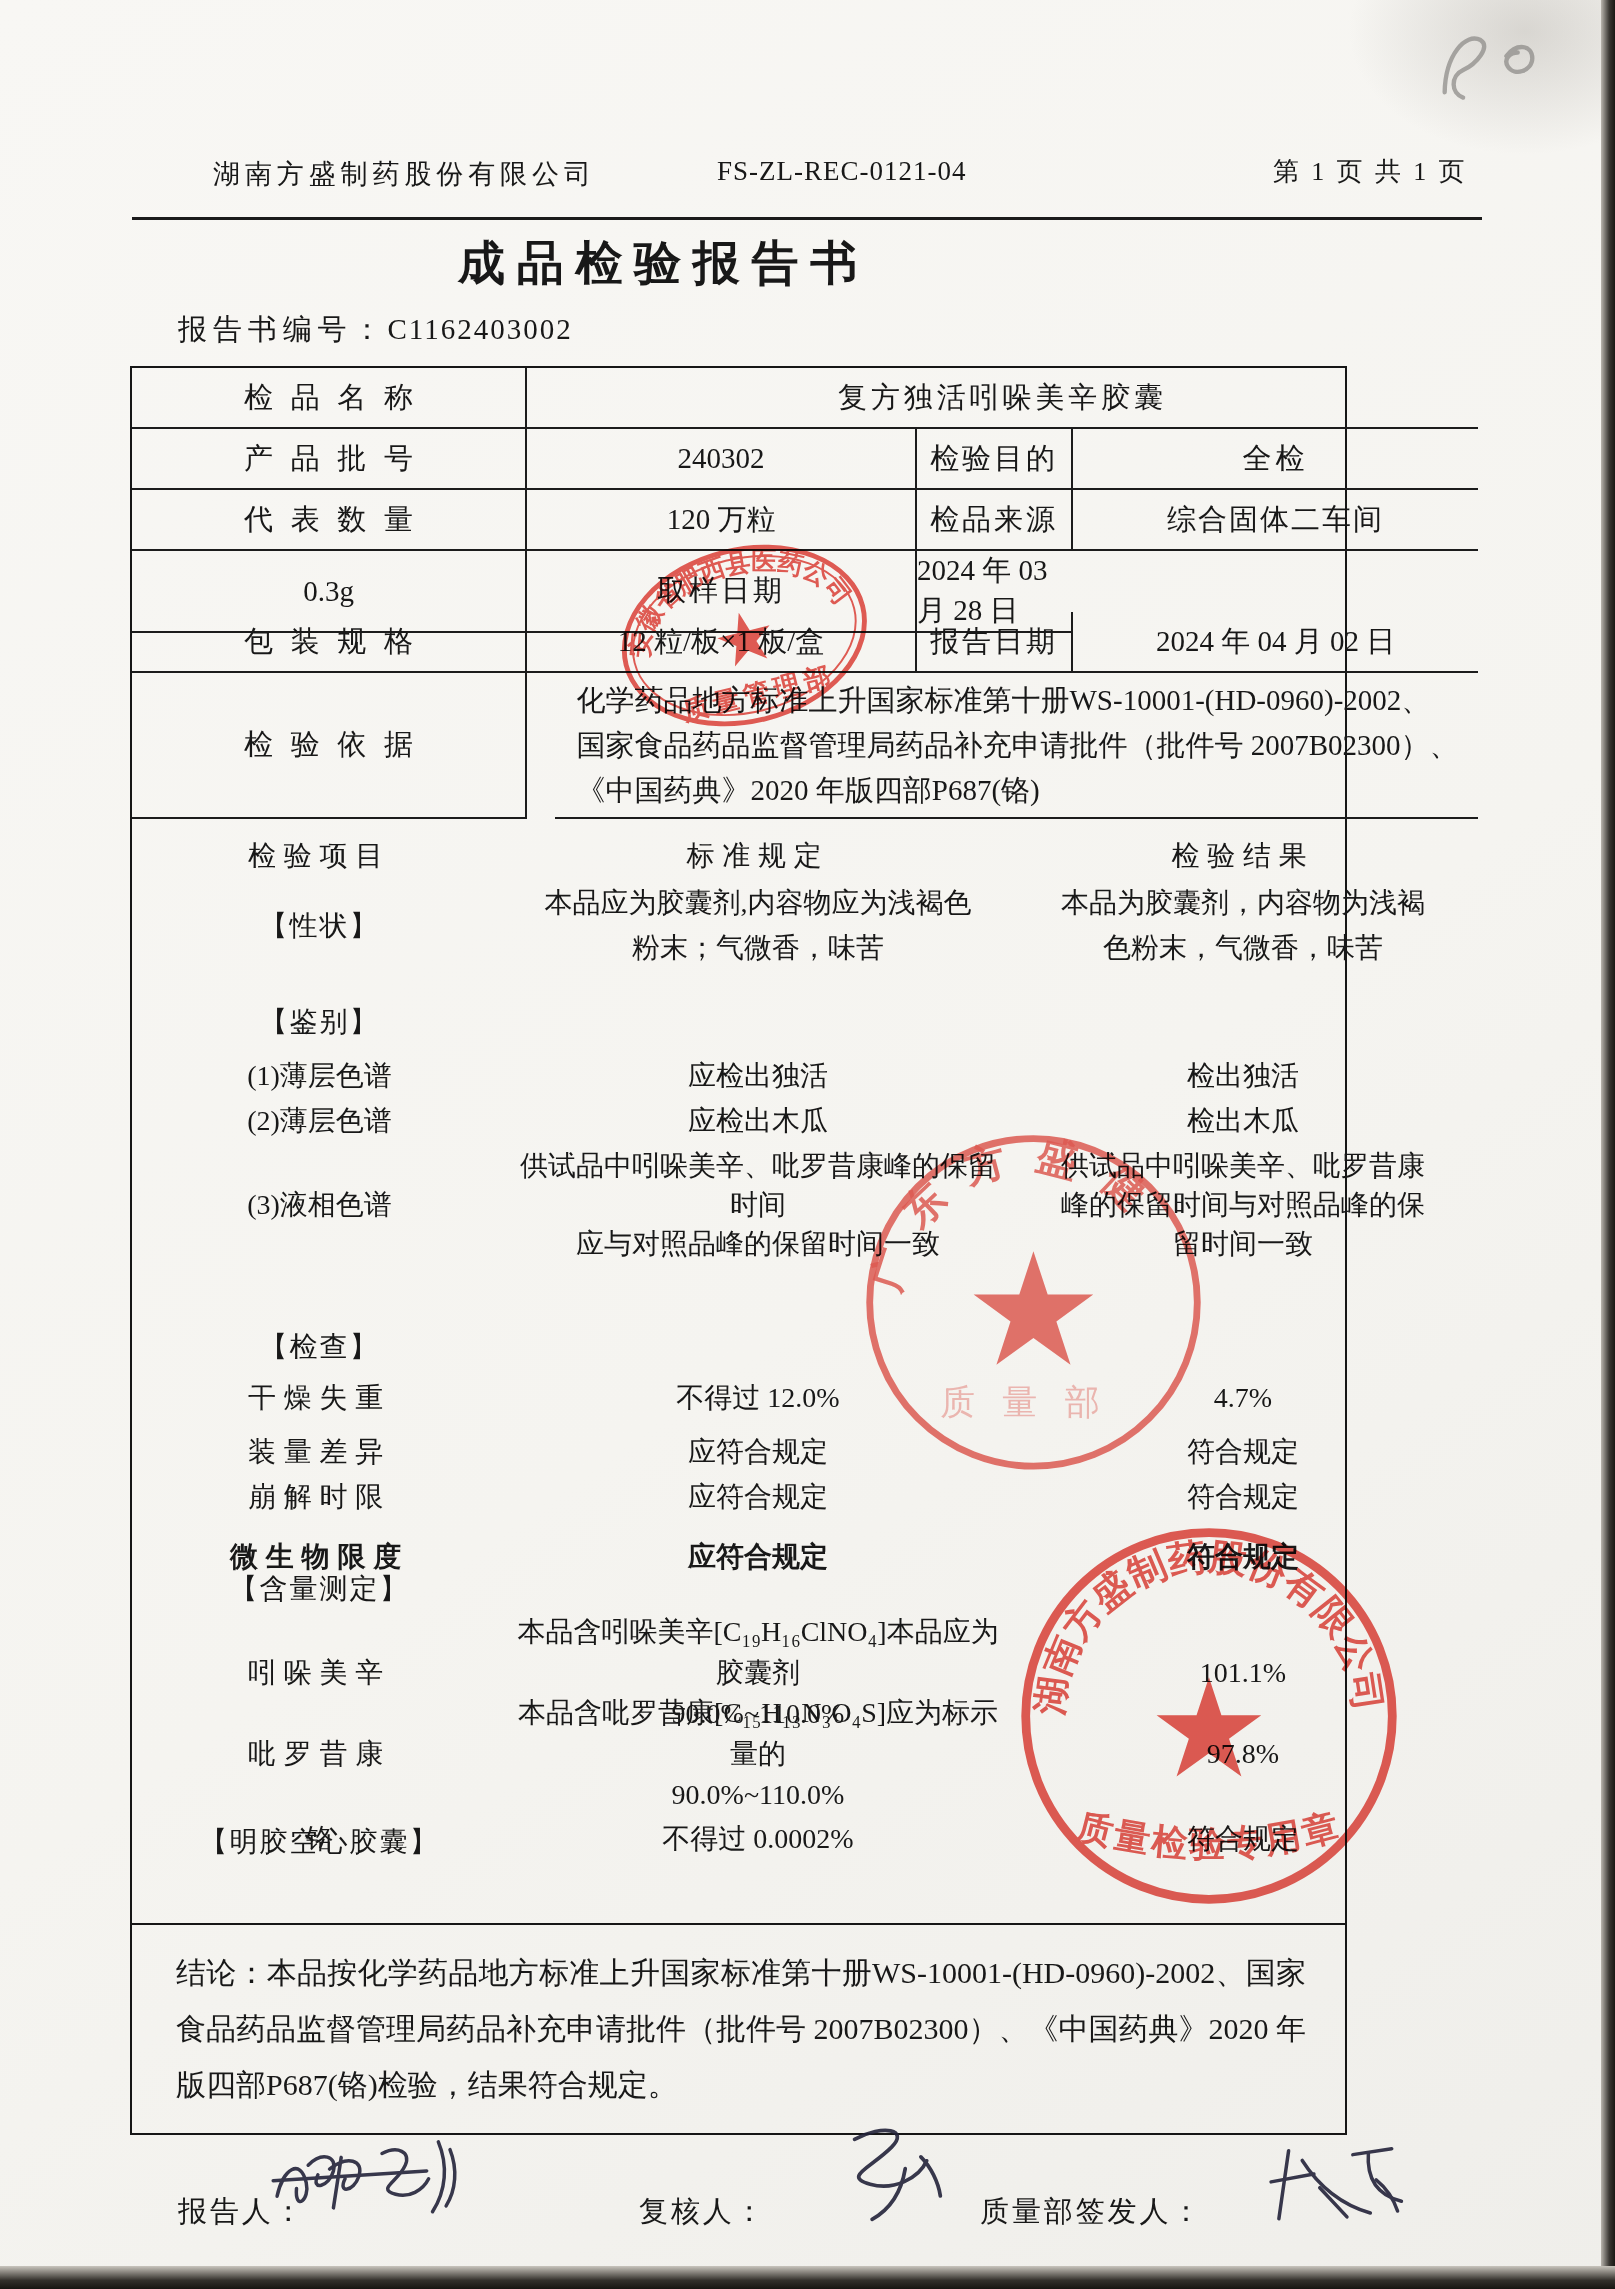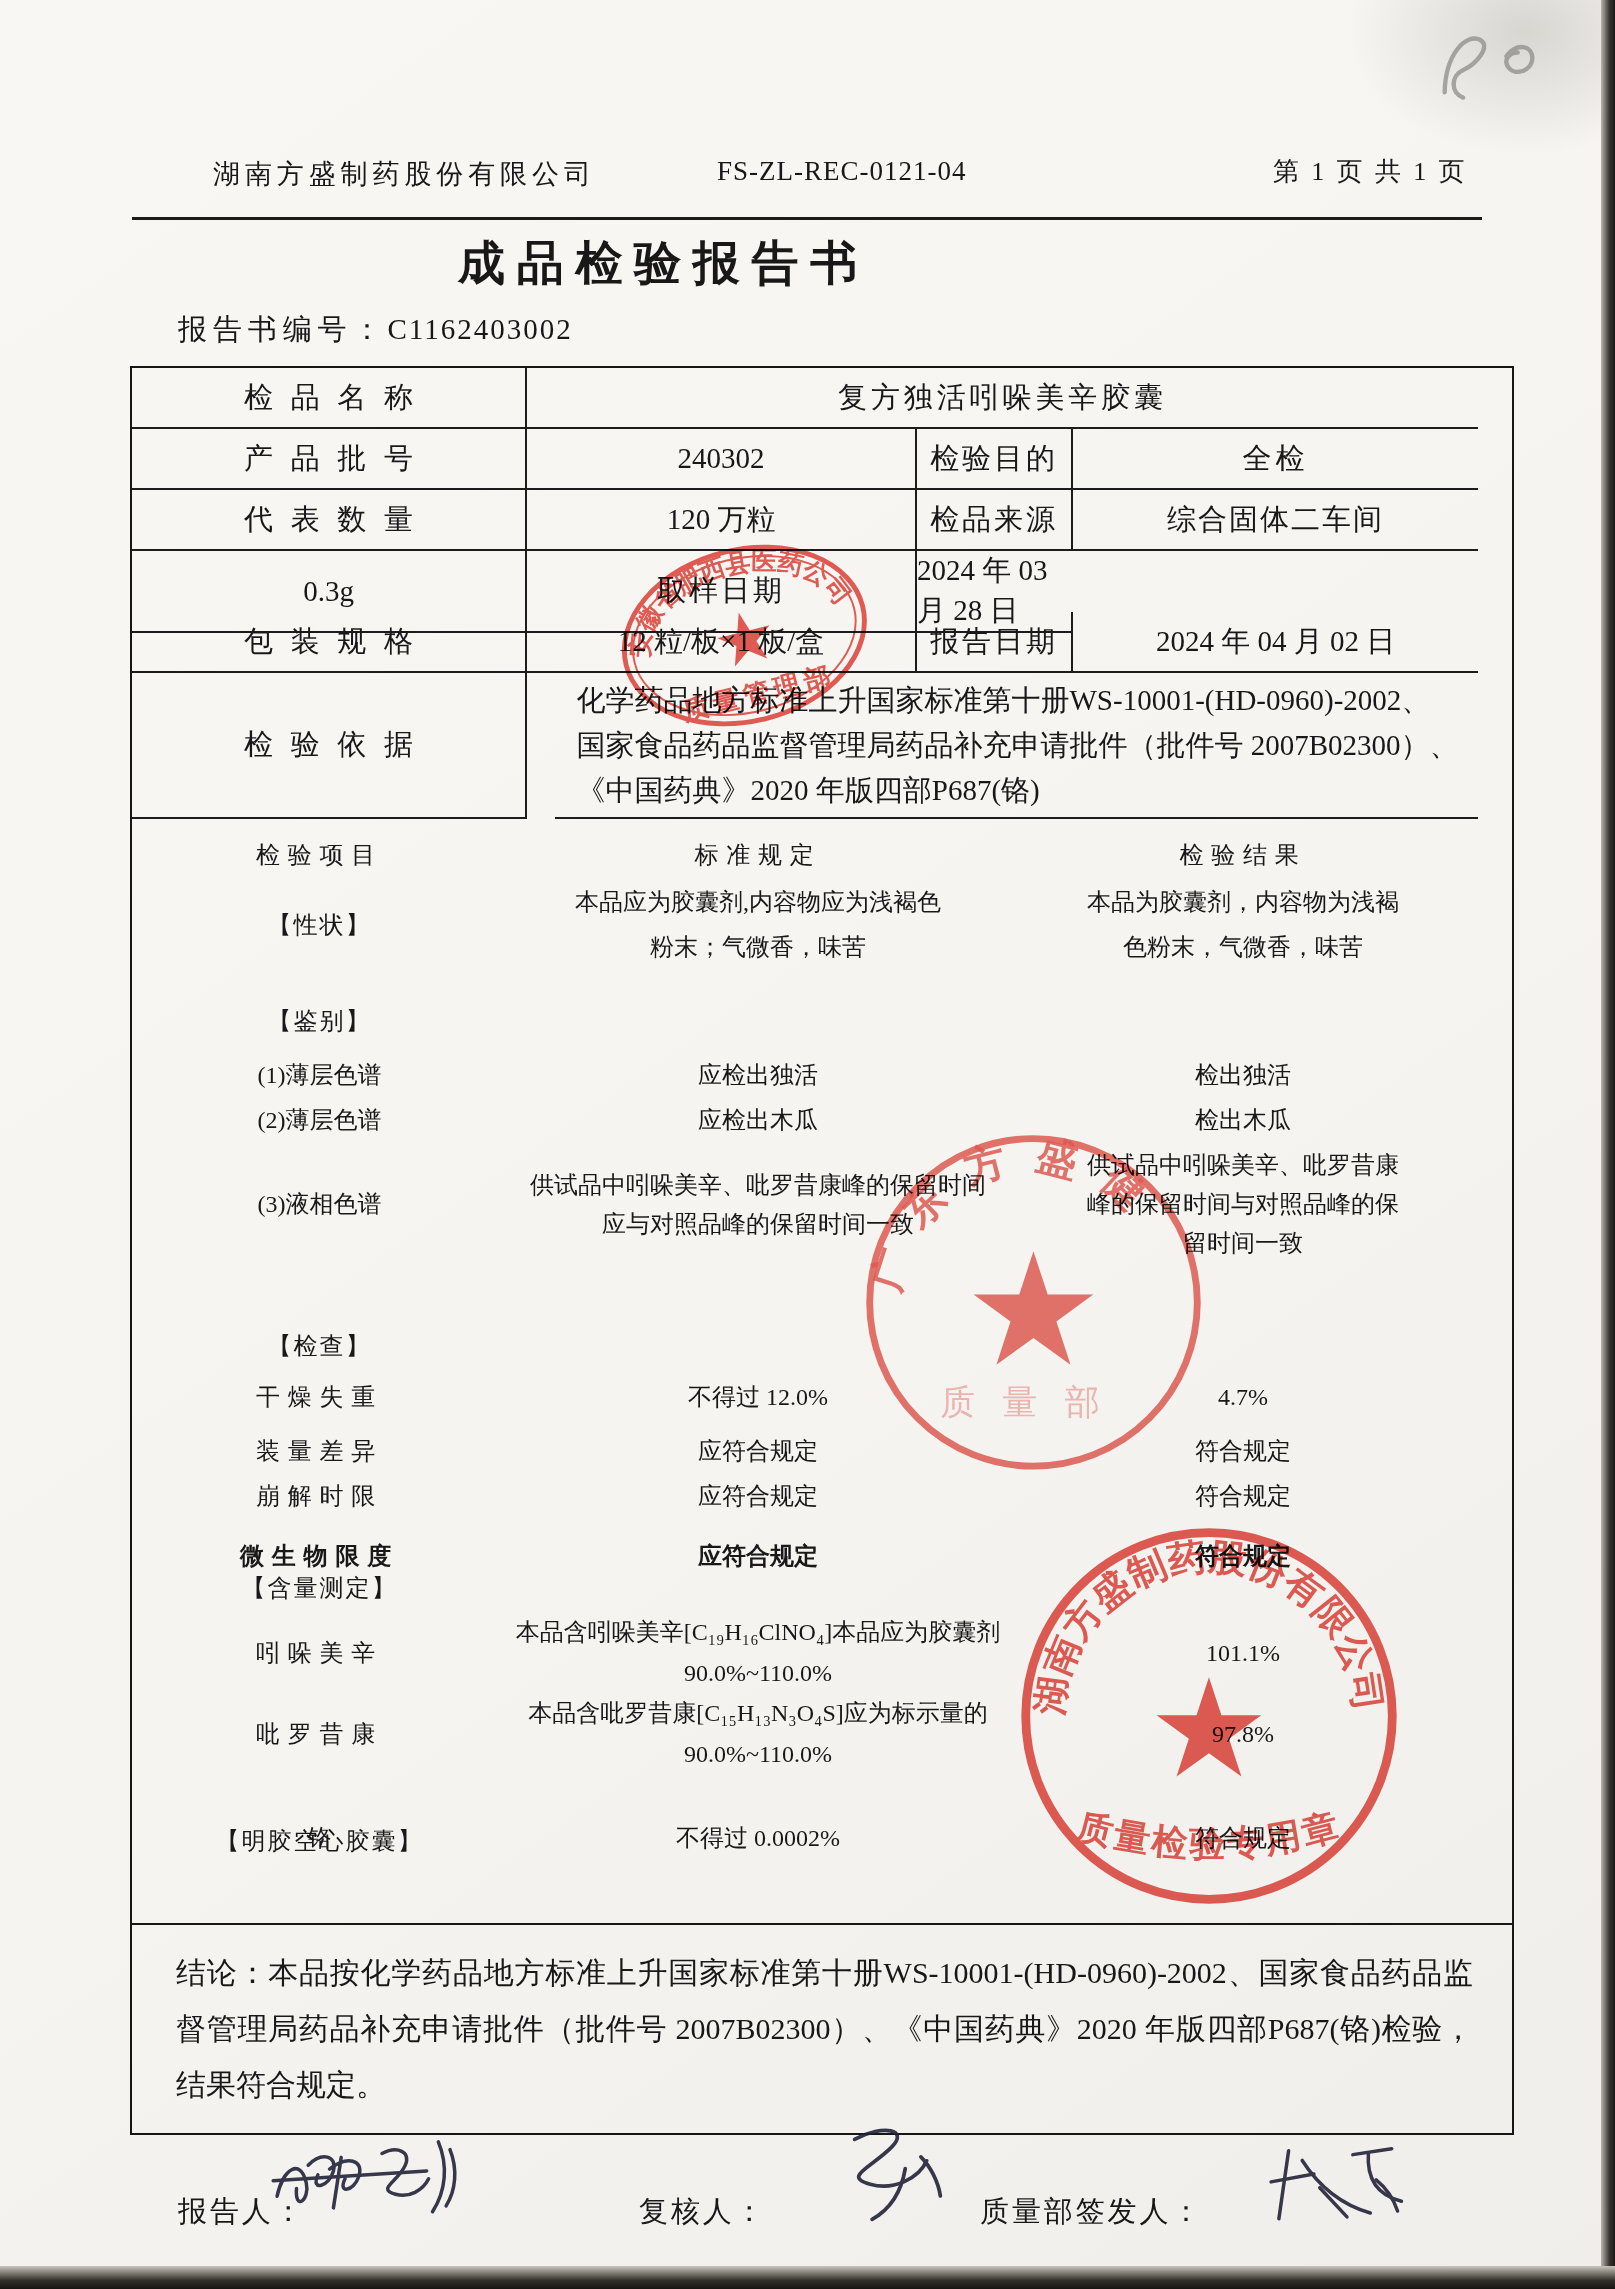--- a/index.html
+++ b/index.html
@@ -14,38 +14,38 @@
   .hdr-company{position:absolute;left:213px;top:156px;font-size:27px;letter-spacing:4.9px;}
   .hdr-code{position:absolute;left:717px;top:156px;font-size:27px;letter-spacing:1px;}
   .hdr-page{position:absolute;left:1273px;top:154px;font-size:26px;letter-spacing:2.9px;}
   .hdr-rule{position:absolute;left:132px;top:217px;width:1350px;height:2.9px;background:#1b1b1b;}
   
   .doc-title{position:absolute;left:458px;top:232px;font-size:47px;font-weight:bold;letter-spacing:11.7px;}
   .report-no{position:absolute;left:178px;top:310px;font-size:29px;}
   .report-no .lbl{letter-spacing:5.9px;}
   .report-no .num{letter-spacing:2px;}
   
-  .main-table{position:absolute;left:130px;top:366px;width:1384px;border:2.9px solid #161616;box-sizing:border-box;background:transparent;}
+  .main-table{position:absolute;left:130px;top:366px;width:1217px;border:2.9px solid #161616;box-sizing:border-box;background:transparent;}
   .irow{display:grid;box-sizing:border-box;}
   .irow.cols2{grid-template-columns:395px 951px;}
   .irow.cols4{grid-template-columns:395px 390px 156px 405px;}
   .icell{box-sizing:border-box;border-right:2px solid #1c1c1c;border-bottom:2px solid #1c1c1c;
          display:flex;align-items:center;justify-content:center;font-size:29px;}
   .icell:last-child{border-right:none;}
   .ilabel{letter-spacing:17.6px;text-indent:17.6px;}
   .h63{height:61px;}
   .basis-row{grid-template-columns:395px 951px;}
   .basis-content{display:flex;flex-direction:column;justify-content:center;align-items:flex-start;
                  padding-left:21.5px;font-size:29px;line-height:45px;border-bottom:2px solid #1c1c1c;box-sizing:border-box;margin-left:28px;}
   .basis-label{border-bottom:2px solid #1c1c1c;}
   
   .results{position:relative;height:1104px;}
   .rrow{position:absolute;left:0;width:1346px;display:grid;grid-template-columns:375px 502px 468px;}
   .rcell{display:flex;flex-direction:column;justify-content:center;align-items:center;
-         font-size:24px;line-height:45px;text-align:left;}
+         font-size:28px;line-height:45px;text-align:center;}
   .rcell .ln{display:block;}
   .rhead span{letter-spacing:7.8px;}
   .bracket{letter-spacing:2px;}
   .item-sp{letter-spacing:7.8px;}
   .lh40 .ln{line-height:39px;}
   .lh42 .ln{line-height:41px;}
   
   .conclusion{border-top:2.9px solid #161616;box-sizing:border-box;height:210px;
               padding:19.5px 39px 0 44px;font-size:30px;line-height:56px;text-align:justify;
               overflow-wrap:break-word;}

